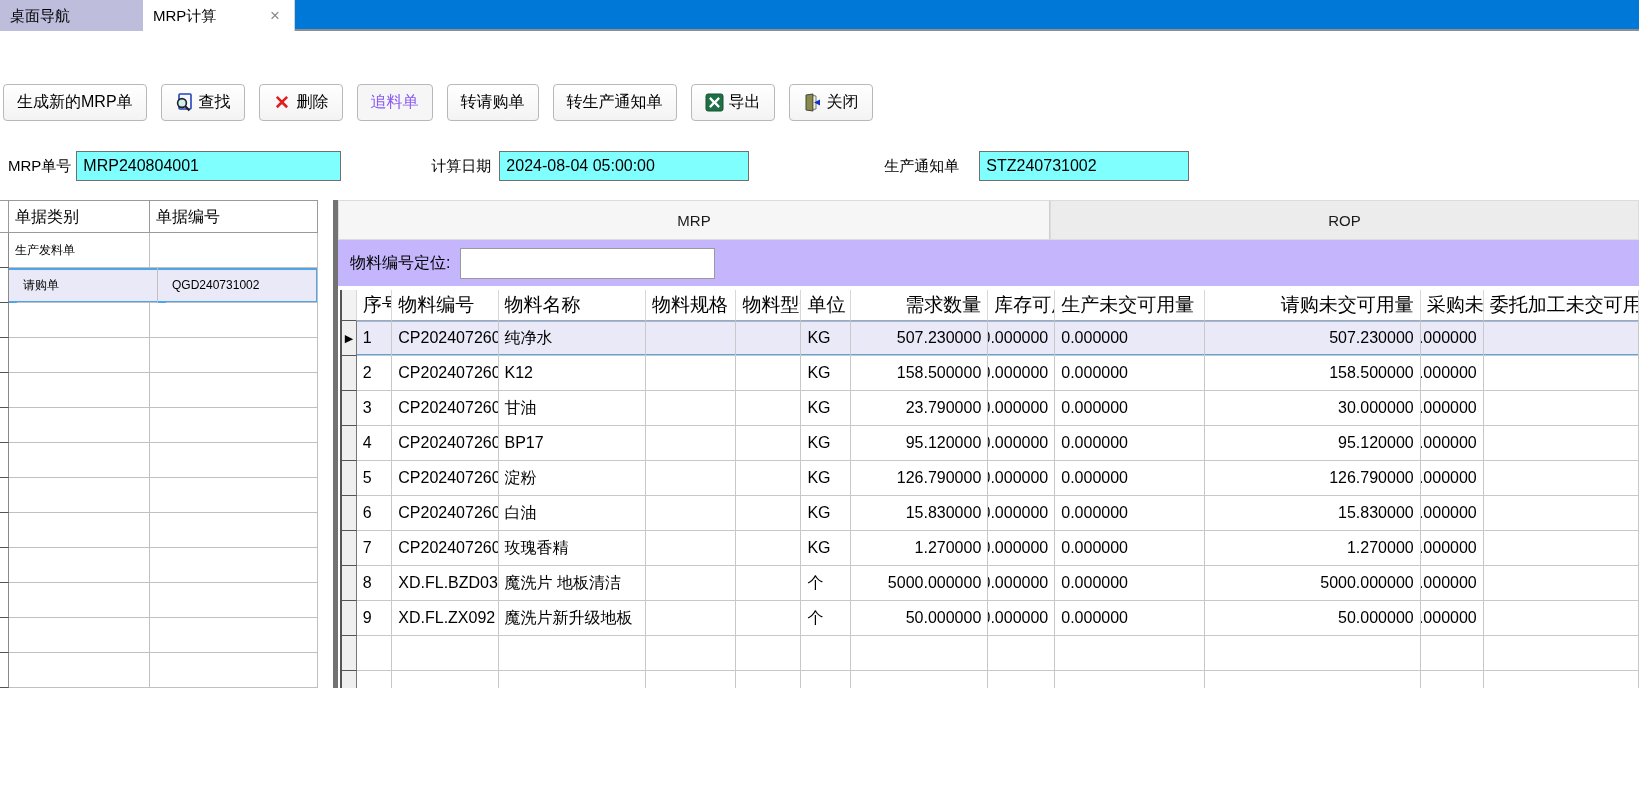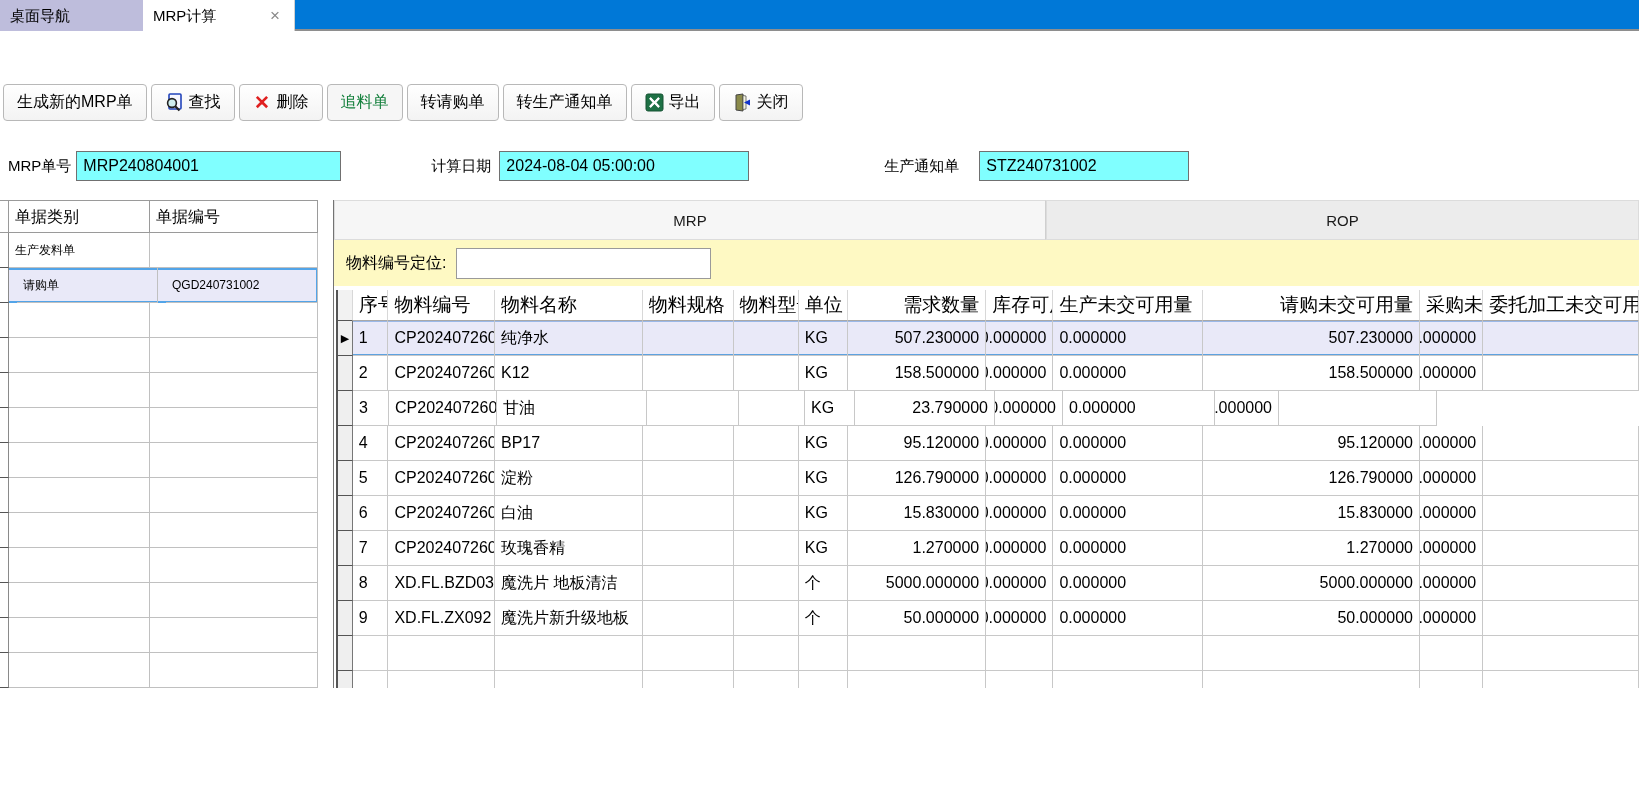--- a/index.html
+++ b/index.html
@@ -9,27 +9,27 @@
     background: #fff; font-family: "Liberation Sans", sans-serif; color:#000;
   }
   
   .tabbar { position:absolute; top:0; left:0; right:0; height:31px; display:flex; }
   .wtab { height:31px; line-height:31px; font-size:15px; padding:0 10px; white-space:nowrap; }
   .wtab-nav { width:143px; background:#bebddc; color:#000; }
   .wtab-active { width:152px; background:#fff; display:flex; align-items:center; justify-content:space-between; border-right:1px solid #d0d0d0; }
   .tab-close { color:#8a8a8a; font-size:17px; line-height:17px; padding:0 4px; cursor:pointer; }
   .tabbar-fill { flex:1; background:#0078d7; border-bottom:2px solid #8e8e8e; }
   
-  .toolbar { position:absolute; top:84px; left:3px; display:flex; gap:4px; }
+  .toolbar { position:absolute; top:84px; left:3px; display:flex; gap:14px; }
   .tbtn {
     display:flex; align-items:center; gap:5px; height:37px; padding:0 13px;
     background:linear-gradient(#ffffff,#f3f3f3); border:1px solid #b8b8b8; border-radius:4px;
     font-size:16px; color:#000; cursor:pointer; white-space:nowrap;
   }
-  .tbtn.disabled { color:#15803d; background:#f6f6f6; cursor:default;align-items:center; }
+  .tbtn.disabled { color:#8b5cf6; background:#f6f6f6; cursor:default;align-items:center; }
   .ticon { display:inline-flex; width:19px; height:19px; align-items:center; justify-content:center; }
   .x-red { color:#e02020; font-weight:bold; font-size:19px; line-height:19px; }
   
   .formrow { position:absolute; top:150px; left:8px; right:0; height:32px; display:flex; align-items:center; font-size:15px; }
   .f-label { white-space:nowrap; }
   .f-input {
     height:30px; border:1px solid #707070; background:#80ffff; font-size:16px;
     padding:0 6px; font-family:"Liberation Sans",sans-serif; color:#000;
   }
   .in-mrp { width:265px; margin-left:5px; }
@@ -41,26 +41,26 @@
   .leftpanel { position:absolute; top:200px; left:0; width:318px; bottom:0; border-top:1px solid #9a9a9a; overflow:hidden; background:#fff; }
   .lp-row { display:flex; height:35px; }
   .lp-head { height:32px; }
   .lp-cell { border-right:1px solid #c0c0c0; border-bottom:1px solid #c0c0c0; padding:0 6px; font-size:12px; line-height:34px; white-space:nowrap; overflow:hidden; }
   .lp-head .lp-cell { border-right:1px solid #9a9a9a; border-bottom:1px solid #9a9a9a; line-height:31px; font-size:16px; }
   .lp-sel { width:9px; padding:0; background:#fff; border-right:1px solid #8a8a8a; border-bottom:1px solid #555; }
   .lp-c0 { width:141px; }
   .lp-c1 { flex:1; }
   .lp-row.selected { background:#e9e9f8; box-shadow: inset 0 0 0 2px #52a4e8; gap: 8px; }
   
-  .main { position:absolute; top:200px; left:333px; right:0; bottom:0; border-left:1px solid #737373; overflow:hidden; }
+  .main { position:absolute; top:200px; left:333px; right:0; bottom:0; border-left:5px solid #737373; overflow:hidden; }
   .maintabs { display:flex; height:40px; }
   .mtab { display:flex; align-items:center; justify-content:center; font-size:15px; color:#1a1a1a; border:1px solid #dcdcdc; }
   .mtab-mrp { width:712px; background:#f6f6f6; border-right:1px solid #cfcfcf; }
   .mtab-rop { flex:1; background:#ececec; }
-  .locate-row { display:flex; align-items:center; height:46px; padding-left:12px; font-size:16px; background:#fef9c3; }
+  .locate-row { display:flex; align-items:center; height:46px; padding-left:12px; font-size:16px; background:#c4b5fd; }
   .locate-input { width:255px; height:31px; border:1px solid #9a9a9a; margin-left:10px; font-size:16px; padding:0 6px; background:#fff; font-family:"Liberation Sans",sans-serif; }
   
   .grid { position:absolute; top:90px; left:2px; right:0; bottom:0; overflow:hidden; border-left:2px solid #555; }
   .grow { display:flex; height:35px; }
   .ghead { height:31px; }
   .gcell {
     border-right:1px solid #c8c8c8; border-bottom:1px solid #c8c8c8;
     padding:0 6px; font-size:16px; line-height:34px; white-space:nowrap; overflow:hidden;
   }
   .ghead .gcell { font-size:19px; line-height:30px; border-bottom:1px solid #a8a8a8; border-right:1px solid #d8d8d8; }
@@ -306,20 +306,21 @@
             <div class="gcell gsel"></div>
             <div class="gcell c0">3</div>
             <div class="gcell c1">CP2024072600</div>
             <div class="gcell c2">甘油</div>
             <div class="gcell c3"></div>
             <div class="gcell c4"></div>
             <div class="gcell c5">KG</div>
             <div class="gcell c6">23.790000</div>
             <div class="gcell c7">0.000000</div>
             <div class="gcell c8">0.000000</div>
+            <div class="gcell c9">30.000000</div>
             <div class="gcell c10">0.000000</div>
             <div class="gcell c11"></div>
           </div>
           <div class="grow">
             <div class="gcell gsel"></div>
             <div class="gcell c0">4</div>
             <div class="gcell c1">CP2024072600</div>
             <div class="gcell c2">BP17</div>
             <div class="gcell c3"></div>
             <div class="gcell c4"></div>

